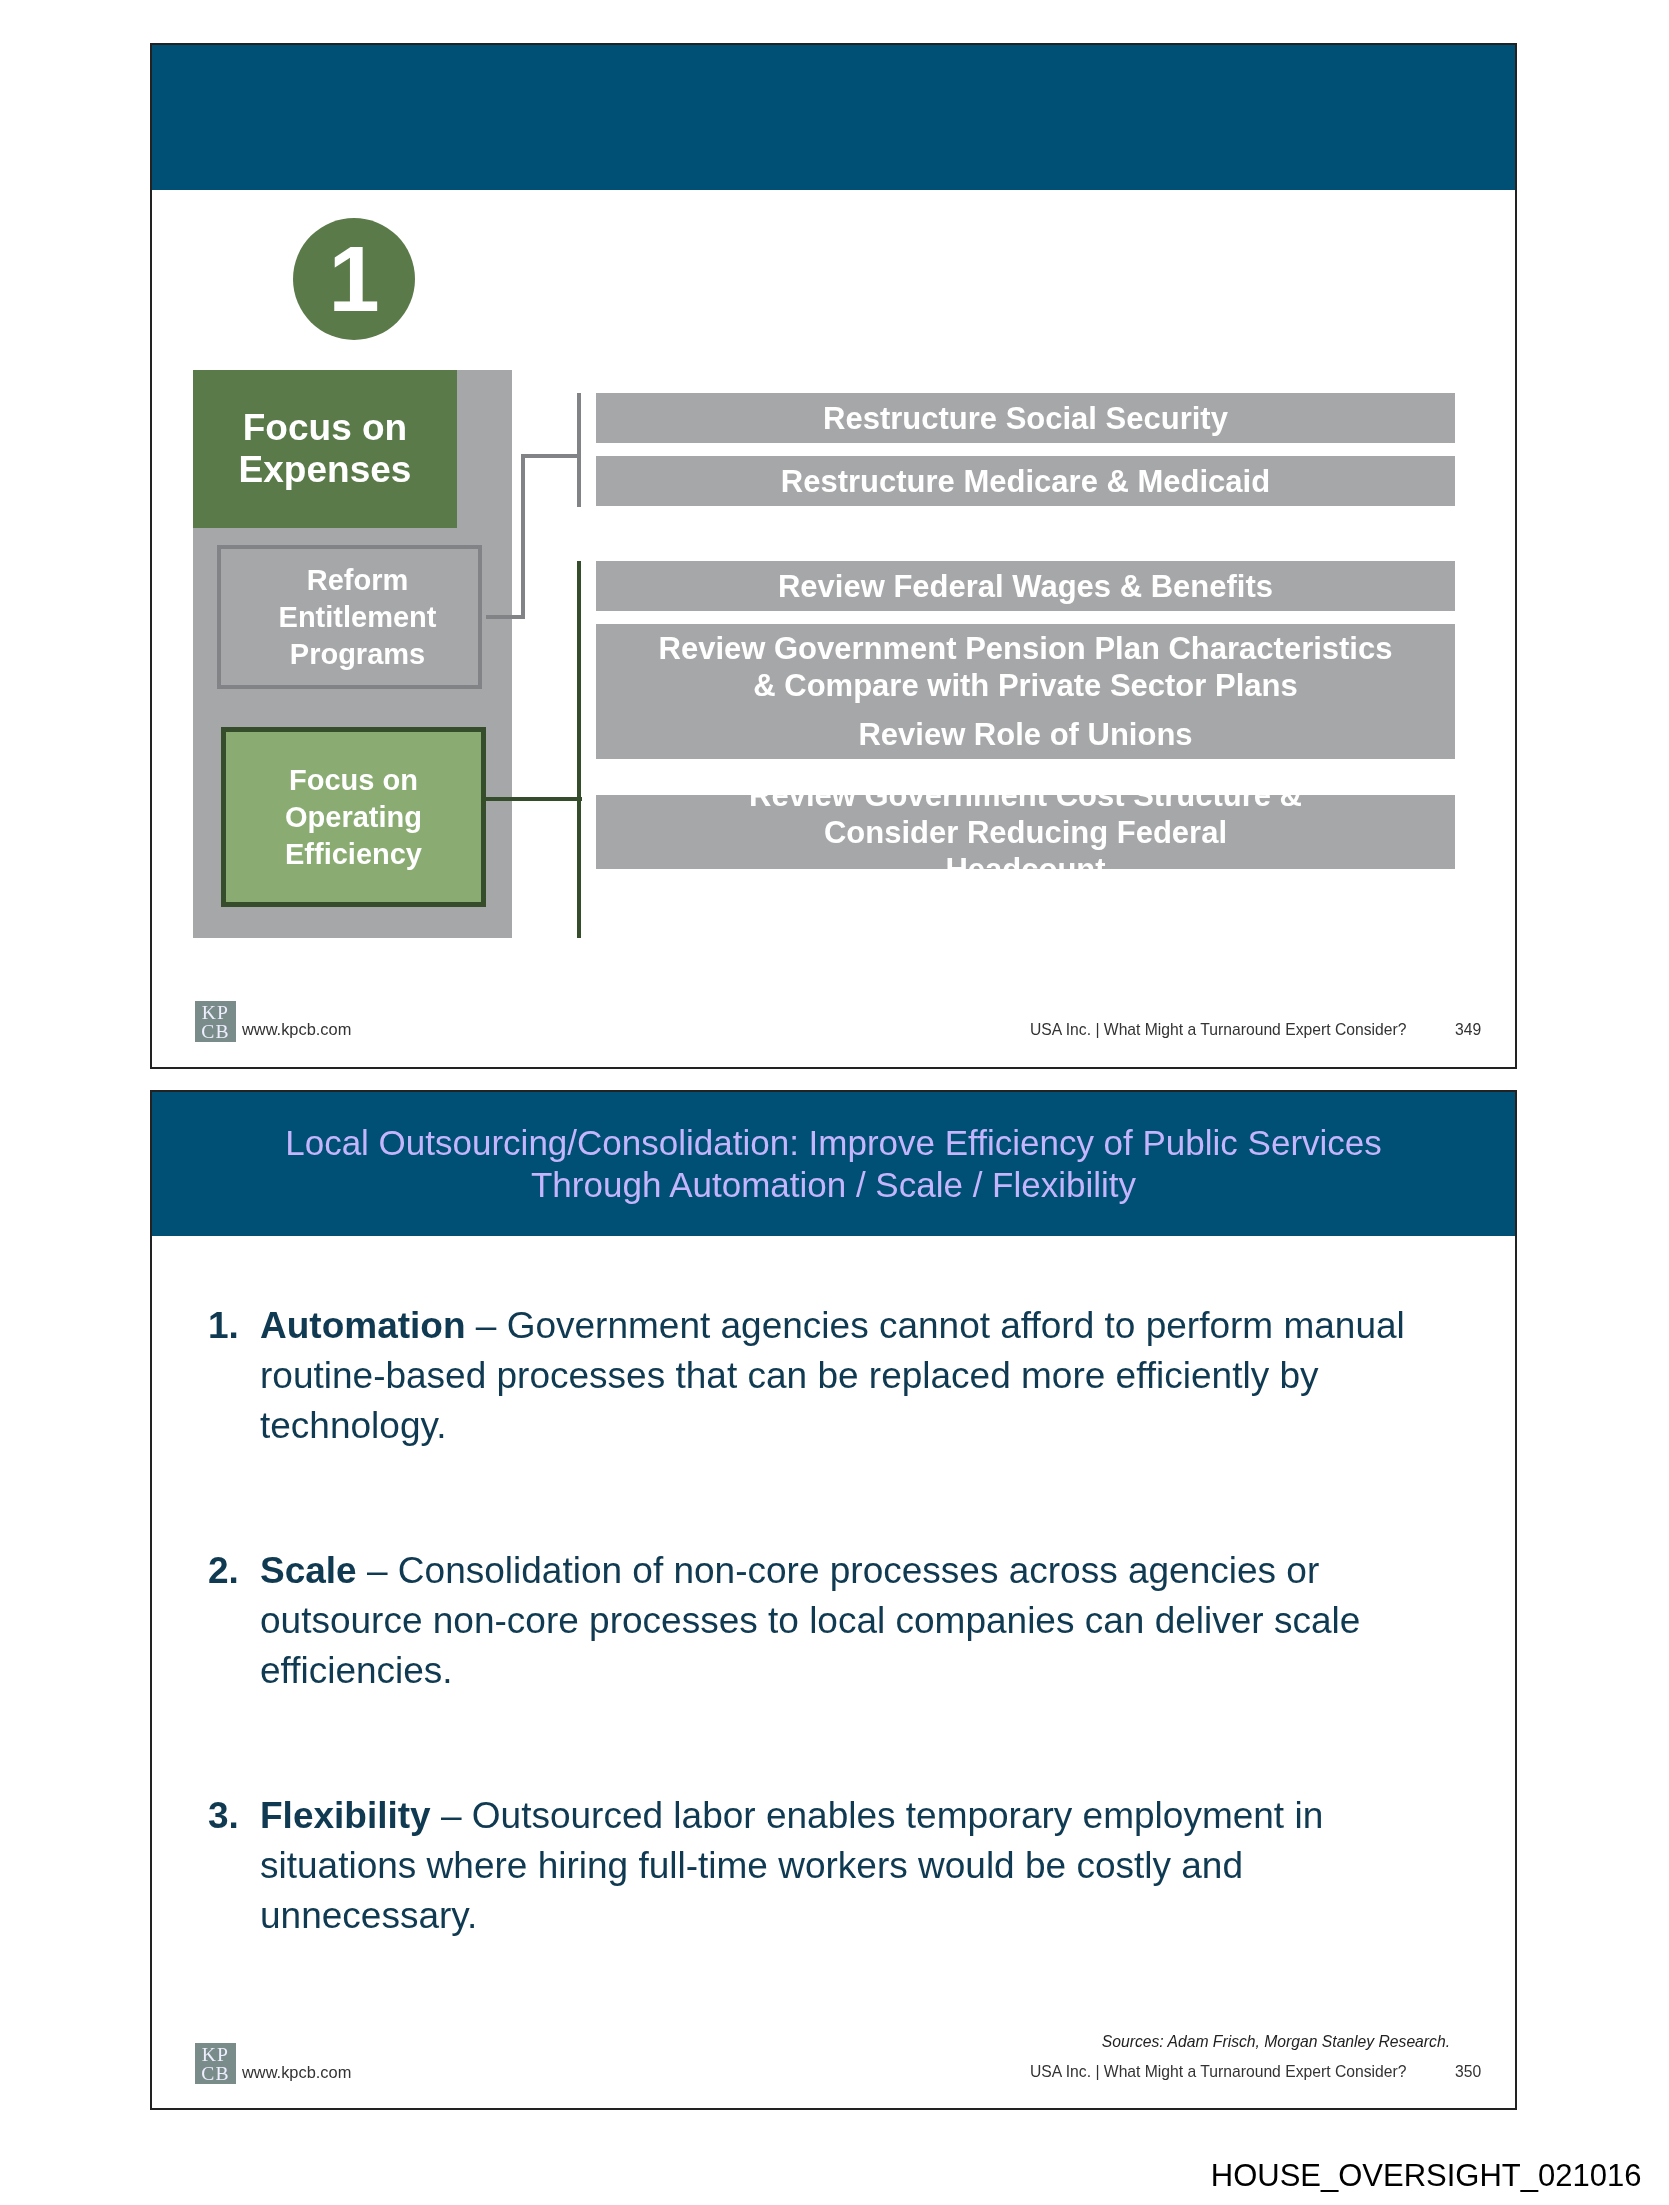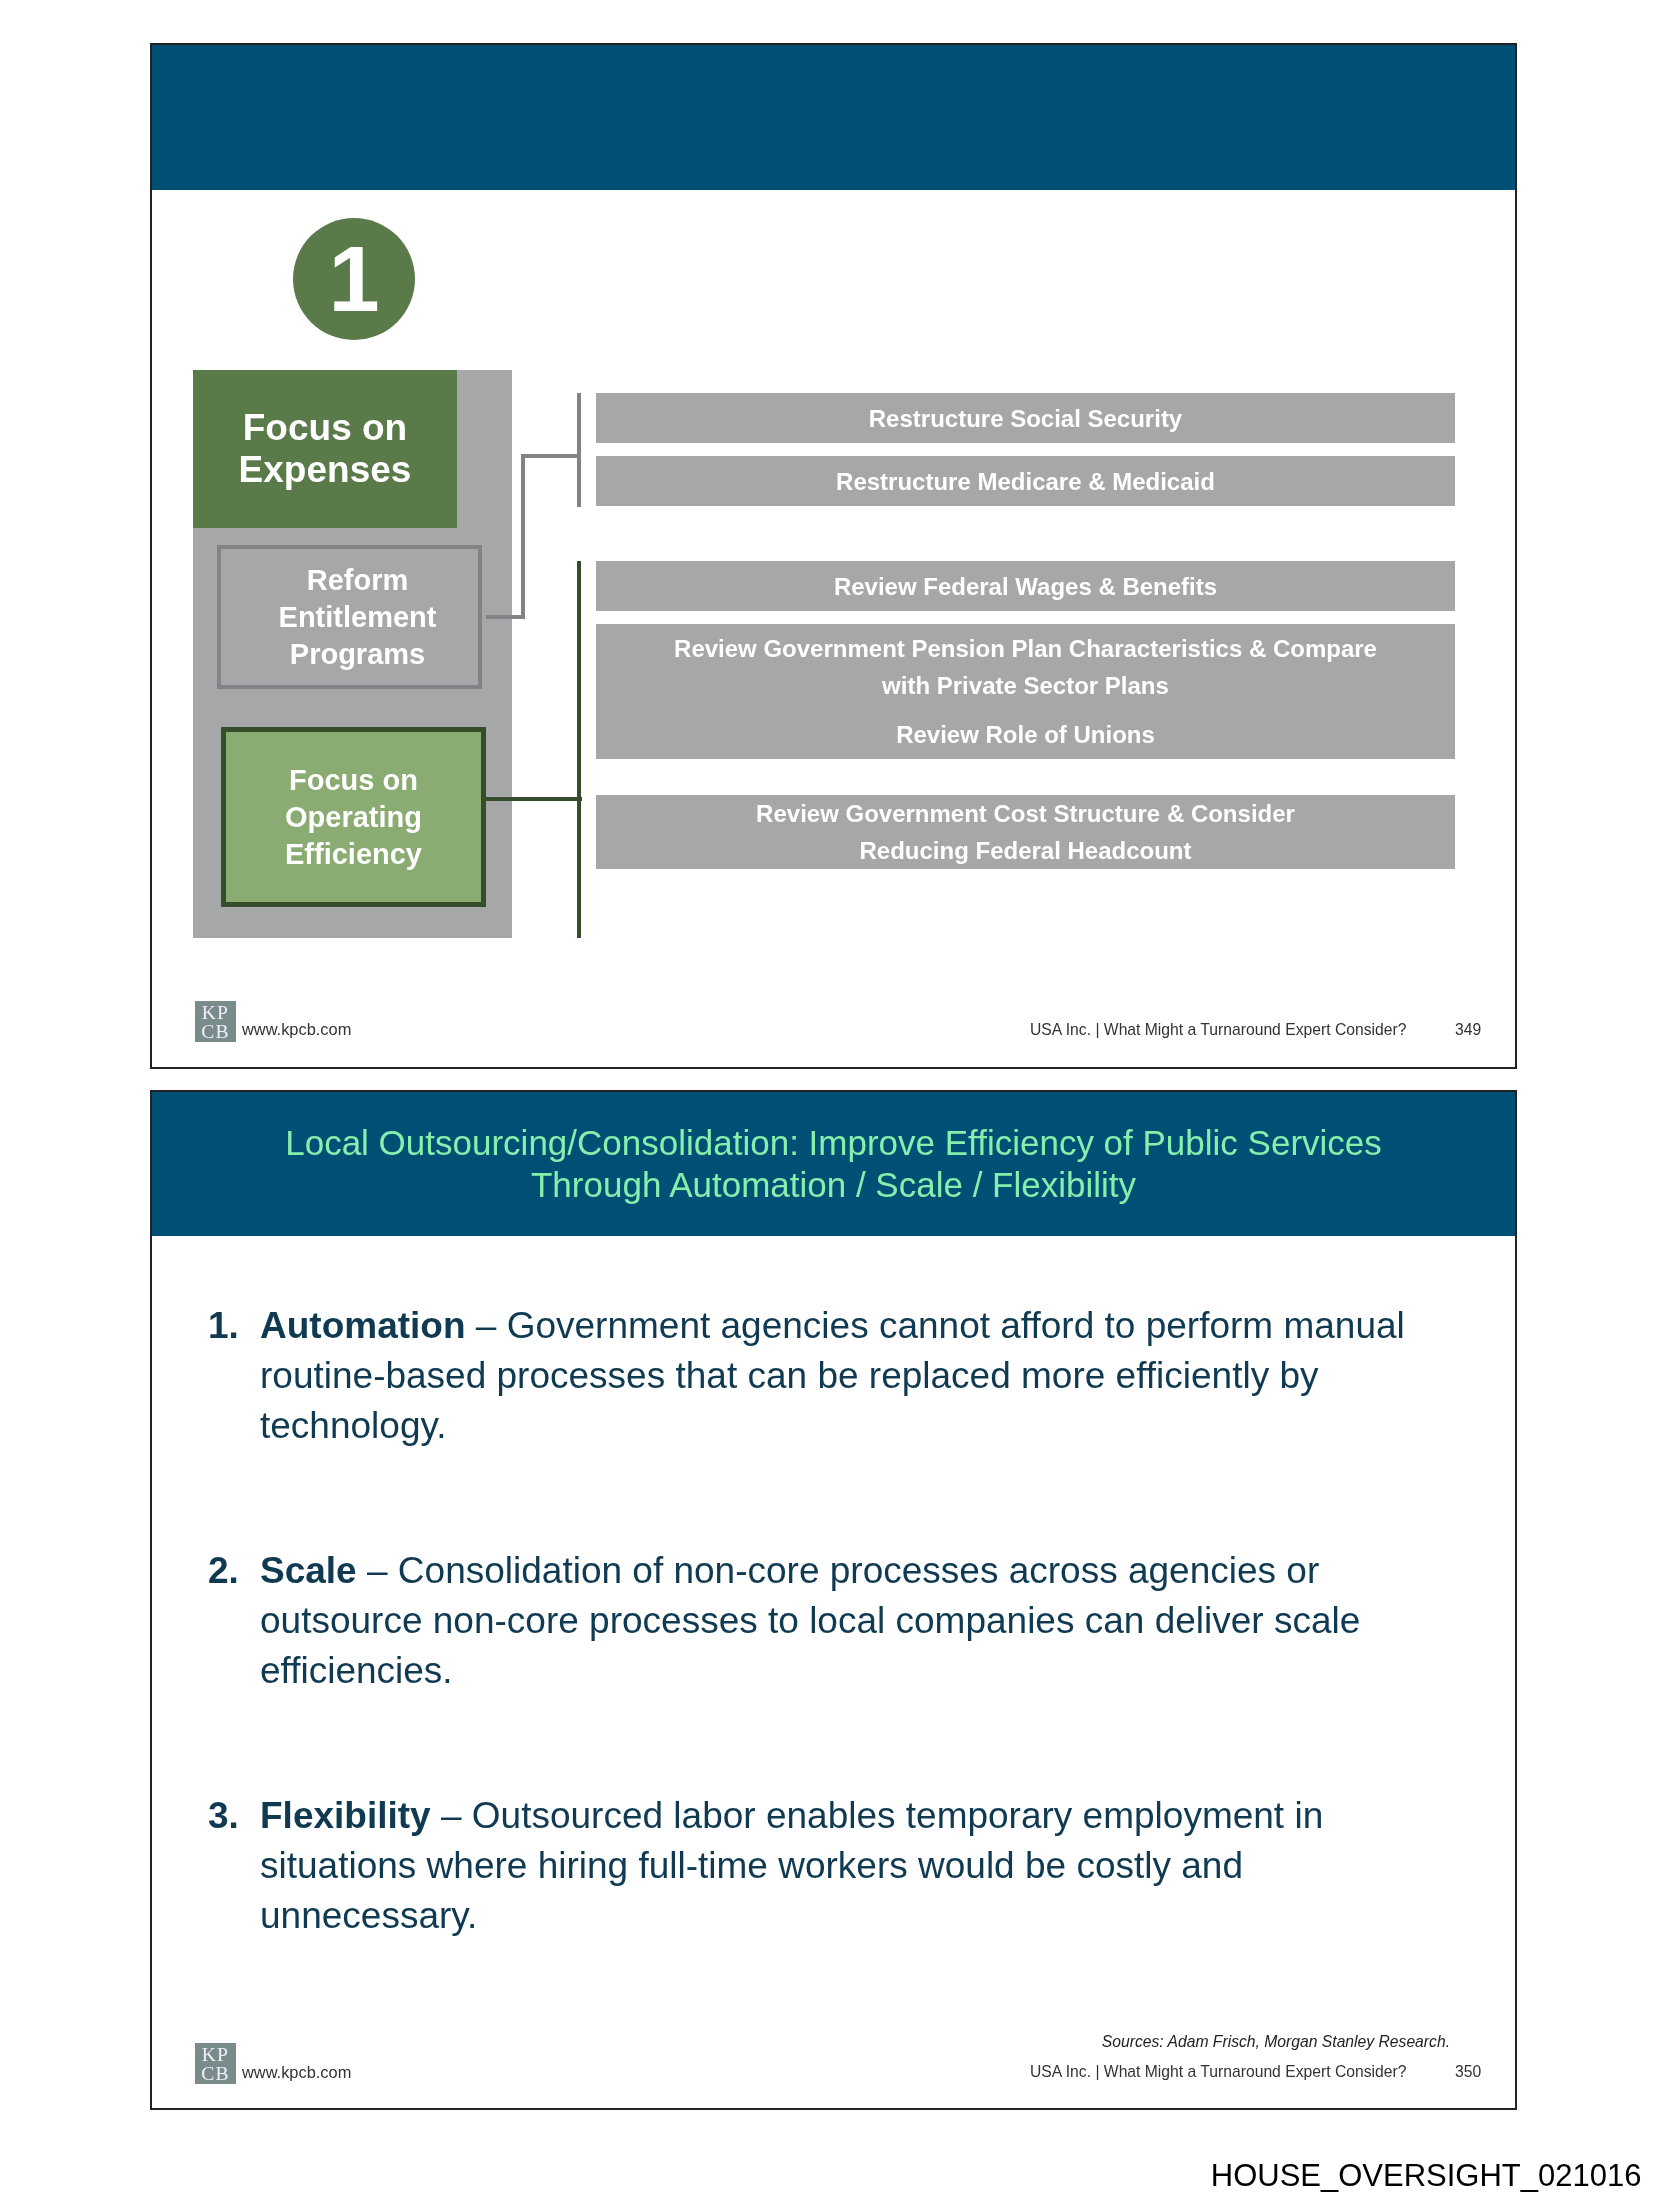--- a/index.html
+++ b/index.html
@@ -2,29 +2,29 @@
 <html style="font-size:10.5px"><head>
 <meta charset="utf-8">
 <style>
   html, body { margin:0; padding:0; }
   body { width:1669px; height:2205px; background:#ffffff; position:relative; font-family:"Liberation Sans", sans-serif; overflow:hidden; }
   .slide { position:absolute; left:150px; width:1367px; border:2px solid #222; box-sizing:border-box; background:#fff; }
   #slide1 { top:43px; height:1026px; }
   #slide2 { top:1090px; height:1020px; }
   .hdr { position:absolute; left:0; top:0; right:0; background:#004f74; }
   #slide1 .hdr { height:145px; }
-  #slide2 .hdr { height:144px; display:flex; align-items:center; justify-content:center; text-align:center; color:#86efac; font-size:35px; line-height:42px; }
+  #slide2 .hdr { height:144px; display:flex; align-items:center; justify-content:center; text-align:center; color:#c4b5fd; font-size:35px; line-height:42px; }
   .abs { position:absolute; }
   .circle { left:141px; top:173px; width:122px; height:122px; border-radius:50%; background:#5b7a4a; color:#fff; font-size:92px; font-weight:bold; display:flex; align-items:center; justify-content:center; }
   .leftpanel { left:41px; top:325px; width:319px; height:568px; background:#a6a7a9; }
   .leftpanel-top { left:41px; top:325px; width:264px; height:158px; background:#5b7a4a; color:#fff; font-weight:bold; font-size:37px; line-height:42px; display:flex; align-items:center; justify-content:center; text-align:center; }
   .subbox { box-sizing:border-box; color:#fff; font-weight:bold; font-size:29px; line-height:37px; display:flex; align-items:center; justify-content:center; text-align:center; }
   .reform { left:65px; top:500px; width:265px; height:144px; background:#a6a7a9; border:4.6px solid #828386;padding-left:16px; }
   .focusop { left:69px; top:682px; width:265px; height:180px; background:#8aac72; border:5.2px solid #364d2b; }
-  .rbox { left:444px; width:859px; background:#a6a7a9; color:#fff; font-weight:bold; font-size:24px; line-height:37px; display:flex; align-items:center; justify-content:center; text-align:center; }
+  .rbox { left:444px; width:859px; background:#a6a7a9; color:#fff; font-weight:bold; font-size:31px; line-height:37px; display:flex; align-items:center; justify-content:center; text-align:center; }
   .rbox.green { background:#8aac72; }
   .line-gray { background:#828386; }
   .line-green { background:#364d2b; }
   .logo { width:41px; height:41px; background:#7a8c8a; color:#eef; font-size:19.6px; line-height:19px; text-align:center; letter-spacing:1.3px; font-family:"Liberation Serif", serif; display:flex; flex-direction:column; justify-content:center; }
   .url { font-size:16.4px; color:#333; }
   .footer-right { font-size:15.7px; color:#333; white-space:nowrap; }
   .bullets { left:56px; top:209px; width:1231px; color:#0f3a52; font-size:37px; line-height:50px; }
   .bullet { display:flex; margin-bottom:95px; }
   .bnum { width:52px; flex:none; font-weight:bold; }
   .bterm { font-weight:bold; }

